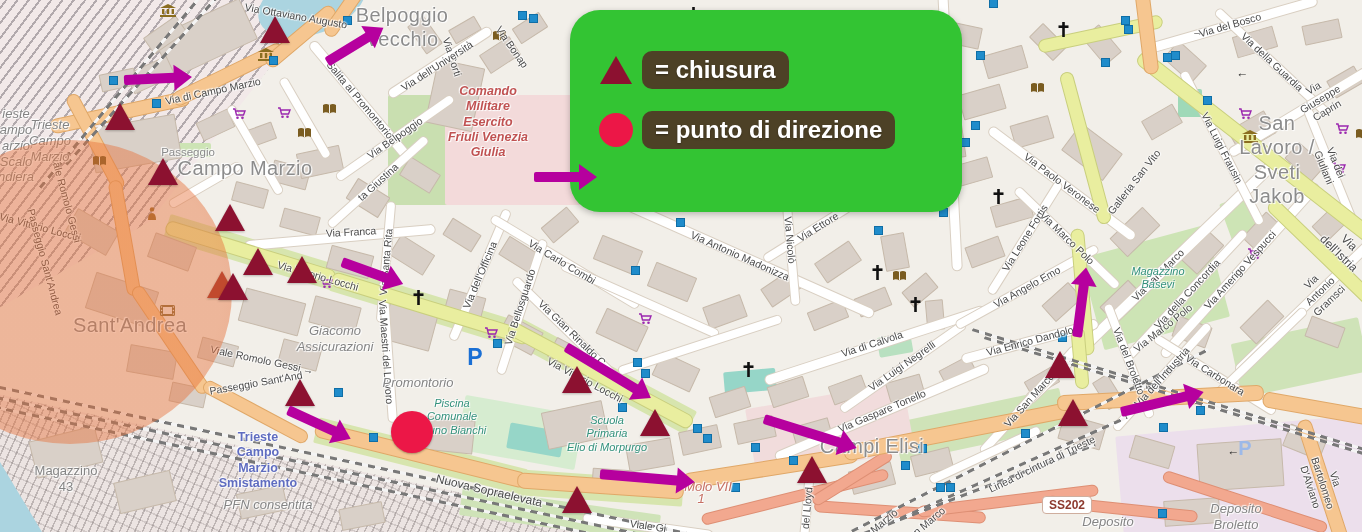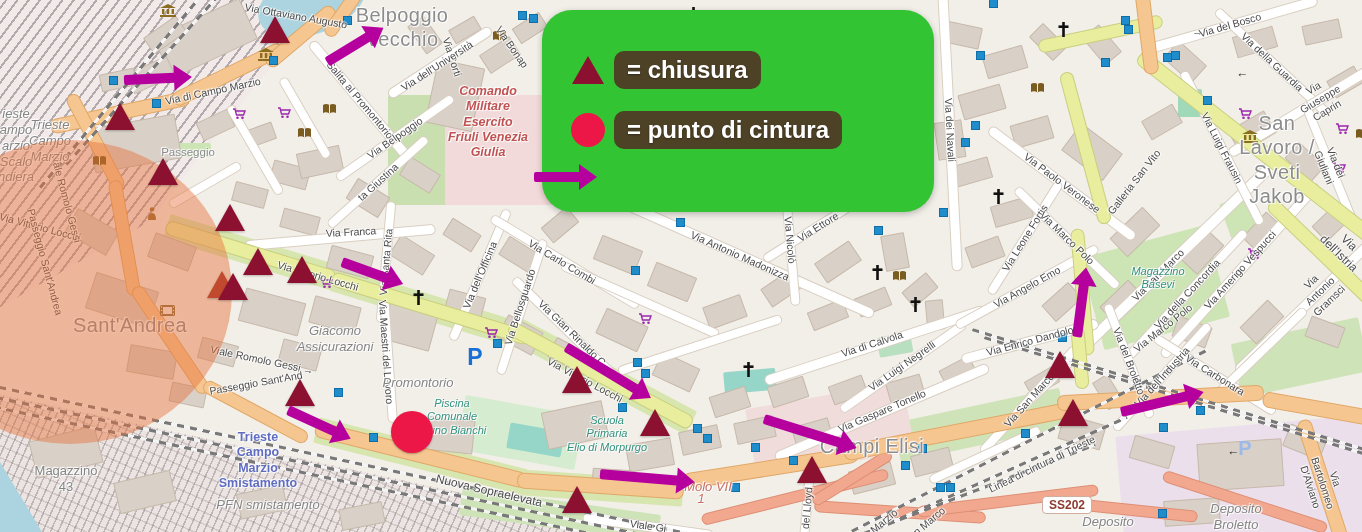--- a/index.html
+++ b/index.html
@@ -42,21 +42,21 @@
   
   .tri{width:0;height:0;border-left:15px solid transparent;border-right:15px solid transparent;
        border-bottom:27px solid #8c1130;filter:drop-shadow(0 1px 1px rgba(0,0,0,.25));}
   .tri.light{border-bottom-color:#c14a2e;}
   .dot{border-radius:50%;background:#ec1747;box-shadow:0 1px 2px rgba(0,0,0,.3);}
   .arr{height:26px;transform-origin:0 50%;}
   .arr .b{left:0;top:8px;height:10px;background:#b6009e;border-radius:2px;}
   .arr .h{right:0;top:0;width:0;height:0;border-top:13px solid transparent;
           border-bottom:13px solid transparent;border-left:18px solid #b6009e;}
   
-  #legend{left:542px;top:10px;width:392px;height:202px;background:#33c433;border-radius:30px;
+  #legend{left:570px;top:10px;width:392px;height:202px;background:#33c433;border-radius:30px;
           box-shadow:0 2px 6px rgba(0,0,0,.25);z-index:60;}
   .lg-row{left:14px;height:48px;width:370px;}
   .lg-pill{left:58px;top:50%;transform:translateY(-50%);background:#4d4126;color:#fff;
            font-weight:bold;font-size:24px;padding:5px 13px;border-radius:10px;white-space:nowrap;
            text-shadow:0 1px 2px rgba(0,0,0,.35);}
   .lg-tri{left:16px;top:10px;width:0;height:0;border-left:16px solid transparent;
           border-right:16px solid transparent;border-bottom:28px solid #8c1130;}
   .lg-dot{left:15px;top:7px;width:34px;height:34px;border-radius:50%;background:#ec1747;}
 </style>
 </head>
@@ -276,21 +276,21 @@
       <div class="rail" style="left: -10px; top: 78.5px; width: 280px; height: 3px; transform: rotate(-50deg);"></div>
       <div class="rail" style="left: 20px; top: 58.5px; width: 280px; height: 3px; transform: rotate(-48deg);"></div>
     </div>
   <div id="legend">
     <div class="lg-row" style="top:36px;">
       <span class="lg-tri"></span>
       <span class="lg-pill">= chiusura</span>
     </div>
     <div class="lg-row" style="top:96px;">
       <span class="lg-dot"></span>
-      <span class="lg-pill">= punto di cintura</span>
+      <span class="lg-pill">= punto di direzione</span>
     </div>
   </div>
 <div class="pico" style="left: 160px; top: 4px;">
       <svg width="16" height="13" viewBox="0 0 16 13">
         <path d="M8 0 16 4H0Z" fill="#8a6d1f"></path>
         <rect x="2" y="5" width="2.4" height="5" fill="#8a6d1f"></rect>
         <rect x="6.8" y="5" width="2.4" height="5" fill="#8a6d1f"></rect>
         <rect x="11.6" y="5" width="2.4" height="5" fill="#8a6d1f"></rect>
         <rect x="0" y="11" width="16" height="2" fill="#8a6d1f"></rect>
       </svg>
@@ -574,41 +574,42 @@
     <div class="lbl street" style="left: 66px; top: 198px; --r: 75deg;">Viale Romolo Gessi</div>
     <div class="lbl street" style="left: 262px; top: 360px; --r: 12deg;">Viale Romolo Gessi →</div>
     <div class="lbl street" style="left: 45px; top: 262px; --r: 75deg;">Passeggio Sant'Andrea</div>
     <div class="lbl street" style="left: 256px; top: 383px; --r: -10deg;">Passeggio Sant'And</div>
     <div class="lbl street" style="left: 648px; top: 526px; --r: 8deg;">Viale Gi</div>
     <div class="lbl street" style="left: 807px; top: 508px; --r: -85deg;">del Lloyd</div>
     <div class="lbl street" style="left: 1323px; top: 483px; --r: 72deg;">Via Bartolomeo D'Alviano</div>
     <div class="lbl street" style="left: 884px; top: 521px; --r: -40deg;">Marzio</div>
     <div class="lbl street" style="left: 927px; top: 523px; --r: -40deg;">an Marco</div>
     <div class="lbl street" style="left: 1042px; top: 464px; --r: -26deg;">Linea di cintura di Trieste</div>
+    <div class="lbl area" style="left: 245px; top: 168px; --r: 0deg;">Campo Marzio</div>
     <div class="lbl area" style="left: 402px; top: 27px; --r: 0deg;">Belpoggio
 Vecchio</div>
     <div class="lbl area" style="left: 130px; top: 325px; --r: 0deg;">Sant'Andrea</div>
     <div class="lbl area" style="left: 872px; top: 446px; --r: 0deg;">Campi Elisi</div>
     <div class="lbl area" style="left: 1277px; top: 160px; --r: 0deg;">San Lavoro /
 Sveti Jakob</div>
     <div class="lbl area-sm" style="left: 188px; top: 152px; --r: 0deg;">Passeggio</div>
     <div class="lbl area-md it" style="left: 418px; top: 383px; --r: 0deg;">Promontorio</div>
     <div class="lbl area-md it" style="left: 335px; top: 339px; --r: 0deg;">Giacomo
 Assicurazioni</div>
     <div class="lbl area-md" style="left: 66px; top: 479px; --r: 0deg;">Magazzino
 43</div>
     <div class="lbl area-md it" style="left: 50px; top: 141px; --r: 0deg;">Trieste
 Campo
 Marzio</div>
     <div class="lbl area-md it" style="left: 16px; top: 146px; --r: 0deg;">ieste
 ampo
 arzio
 Scalo
 ndiera</div>
-    <div class="lbl area-md it" style="left: 268px; top: 505px; --r: 0deg;">PFN smistamento</div>
+    <div class="lbl area-md it" style="left: 268px; top: 505px; --r: 0deg;">PFN consentita</div>
     <div class="lbl area-md it" style="left: 1108px; top: 522px; --r: 0deg;">Deposito</div>
     <div class="lbl area-md it" style="left: 1236px; top: 517px; --r: 0deg;">Deposito
 Broletto</div>
     <div class="lbl rail-blue" style="left: 258px; top: 460px; --r: 0deg;">Trieste
 Campo
 Marzio
 Smistamento</div>
     <div class="lbl poi-green" style="left: 452px; top: 417px; --r: 0deg;">Piscina
 Comunale
 Bruno Bianchi</div>

